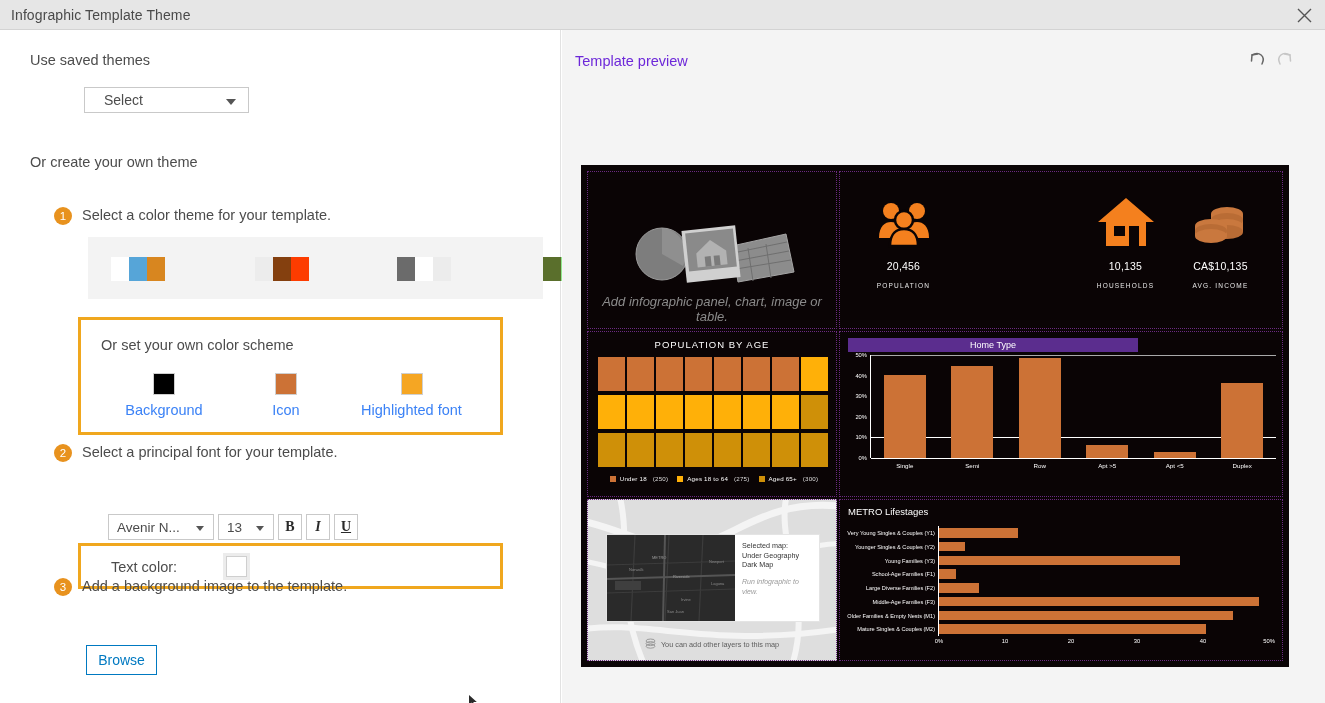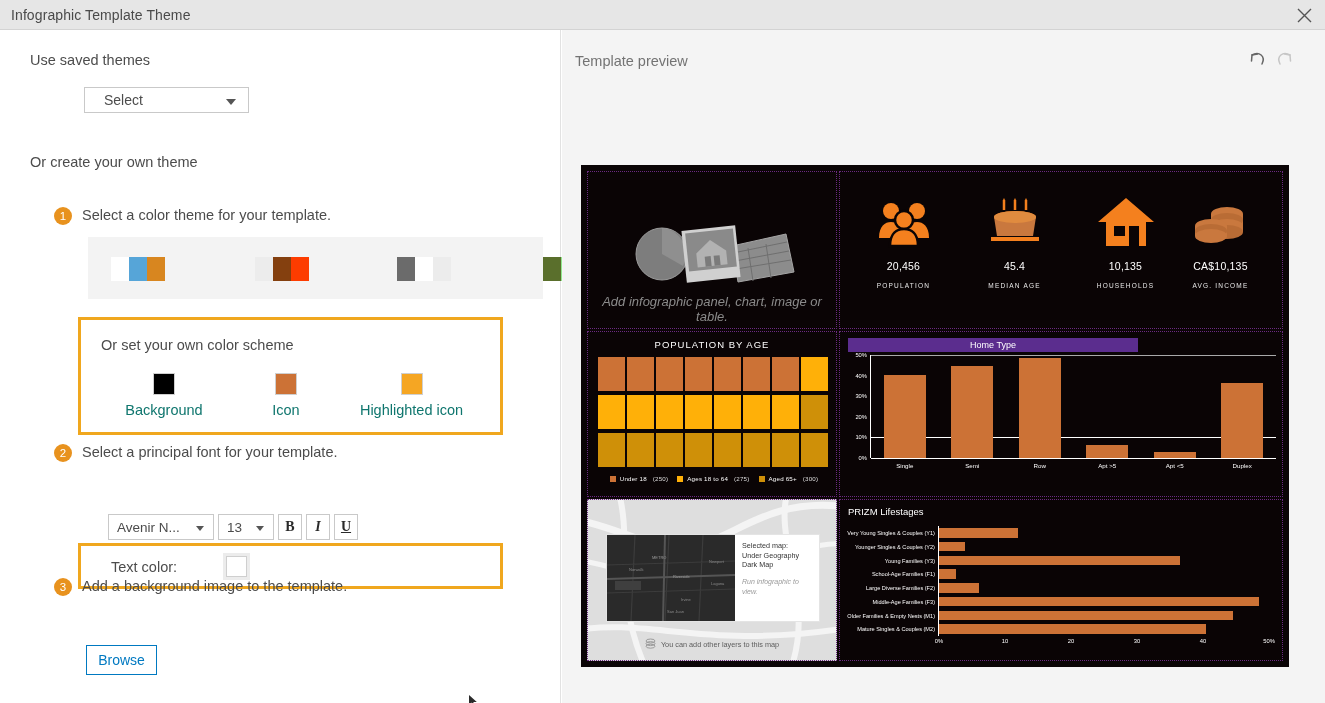--- a/index.html
+++ b/index.html
@@ -81,21 +81,21 @@
   #own-scheme {
     position: absolute; left: 78px; top: 287px; width: 425px; height: 118px;
     border: 3px solid #f0a71e; background: #fff;
   }
   #own-scheme-label { position: absolute; left: 20px; top: 17px; font-size: 14.5px; color: #4c4c4c; }
   .swatch-group { position: absolute; top: 53px; text-align: center; }
   .swatch-chip {
     width: 22px; height: 22px; margin: 0 auto 7px auto;
     border: 1px solid #cfcfcf; cursor: pointer;
   }
-  .swatch-caption { font-size: 14.5px; color: #0f766e; white-space: nowrap; }
+  .swatch-caption { font-size: 14.5px; color: #3b82f6; white-space: nowrap; }
 
   
   #font-row { position: absolute; left: 108px; top: 484px; display: flex; align-items: stretch; }
   .ctl-select {
     position: relative; height: 26px; border: 1px solid #c9c9c9; background: #fff;
     display: flex; align-items: center; cursor: pointer; margin-right: 4px;
   }
   .ctl-select .sel-text { font-size: 13.5px; color: #4c4c4c; margin-left: 8px; }
   .ctl-select .caret {
     position: absolute; right: 9px; top: 11px;
@@ -129,21 +129,21 @@
     border: 1px solid #0079c1; background: #fff;
     color: #0079c1; font-size: 14px;
     display: flex; align-items: center; justify-content: center; cursor: pointer;
   }
 
   
   #right-pane {
     position: absolute; left: 562px; top: 30px; width: 763px; height: 673px;
     background: #f4f4f4;
   }
-  #preview-title { position: absolute; left: 13px; top: 23px; font-size: 14.5px; color: #737373; }
+  #preview-title { position: absolute; left: 13px; top: 23px; font-size: 14.5px; color: #6d28d9; }
   #undo-btn { position: absolute; left: 683px; top: 18px; width: 24px; height: 24px; cursor: pointer; }
   #redo-btn { position: absolute; left: 711px; top: 18px; width: 24px; height: 24px; cursor: pointer; }
 
   
   #infographic {
     position: absolute; left: 19px; top: 135px; width: 708px; height: 502px;
     background: #0a0405;
   }
   .igrid { position: absolute; border: 1px dotted #6a2a80; }
 
@@ -299,21 +299,21 @@
       <div class="swatch-caption">Background</div>
     </div>
 
     <div class="swatch-group" style="left:160px; width:90px;">
       <div class="swatch-chip" id="sw-icon" style="background: rgb(204, 114, 54);"></div>
       <div class="swatch-caption">Icon</div>
     </div>
 
     <div class="swatch-group" style="left:258px; width:145px;">
       <div class="swatch-chip" id="sw-hi" style="background: rgb(245, 166, 35);"></div>
-      <div class="swatch-caption">Highlighted icon</div>
+      <div class="swatch-caption">Highlighted font</div>
     </div>
   </div>
 
   <div id="step2-num" class="step-num">2</div>
   <div id="step2-txt" class="step-txt">Select a principal font for your template.</div>
 
   <div id="font-row">
     <div class="ctl-select" id="font-name-select">
       <span class="sel-text">Avenir N...</span>
       <span class="caret"></span>
@@ -393,34 +393,20 @@
             <path d="M3 38 C3 26, 9 22, 15 22 C21 22, 27 26, 27 38 Z" fill="#f4801e"></path>
             <path d="M29 38 C29 26, 35 22, 41 22 C47 22, 53 26, 53 38 Z" fill="#f4801e"></path>
             <circle cx="28" cy="20" r="9" fill="#f4801e" stroke="#0a0405" stroke-width="2.5"></circle>
             <path d="M14 46 C14 33, 21 29, 28 29 C35 29, 42 33, 42 46 Z" fill="#f4801e" stroke="#0a0405" stroke-width="2.5"></path>
           </svg>
         </div>
         <div class="val">20,456</div>
         <div class="cap">POPULATION</div>
       </div>
 
-      <div class="kpi" style="left:119px;">
-        <div class="icon">
-          <svg width="56" height="52" viewBox="0 0 56 52">
-            <path d="M17 4 L17 14 M28 4 L28 14 M39 4 L39 14" stroke="#f4801e" stroke-width="2.5"></path>
-            <path d="M17 2 C14 6, 20 6, 17 2 Z M28 2 C25 6, 31 6, 28 2 Z M39 2 C36 6, 42 6, 39 2 Z" fill="#f4801e"></path>
-            <ellipse cx="28" cy="21" rx="21" ry="6" fill="#f4801e"></ellipse>
-            <path d="M7 21 L10 40 L46 40 L49 21 Z" fill="#c9783e"></path>
-            <ellipse cx="28" cy="21" rx="21" ry="6" fill="#e08b3f"></ellipse>
-            <rect x="4" y="41" width="48" height="4" fill="#f4801e"></rect>
-          </svg>
-        </div>
-        <div class="val">45.4</div>
-        <div class="cap">MEDIAN AGE</div>
-      </div>
 
       <div class="kpi" style="left:230px;">
         <div class="icon">
           <svg width="60" height="52" viewBox="0 0 60 52">
             <path d="M30 2 L58 26 L50 26 L50 50 L10 50 L10 26 L2 26 Z" fill="#f4801e"></path>
             <rect x="18" y="30" width="11" height="10" fill="#0a0405"></rect>
             <rect x="33" y="30" width="10" height="20" fill="#0a0405"></rect>
           </svg>
         </div>
         <div class="val">10,135</div>
@@ -569,21 +555,21 @@
             <ellipse cx="5.5" cy="3" rx="4.5" ry="2" fill="none" stroke="#9b9b9b" stroke-width="1"></ellipse>
             <ellipse cx="5.5" cy="5.6" rx="4.5" ry="2" fill="none" stroke="#9b9b9b" stroke-width="1"></ellipse>
             <ellipse cx="5.5" cy="8.2" rx="4.5" ry="2" fill="none" stroke="#9b9b9b" stroke-width="1"></ellipse>
           </svg>
         </span>
         <span>You can add other layers to this map</span>
       </div>
     </div>
 
     <div class="igrid" id="panel-prizm">
-      <div id="prizm-title">PRIZM Lifestages</div>
+      <div id="prizm-title">METRO Lifestages</div>
       <div id="prizm-plot">
           <div class="pz-row" style="top: 0px; width: 330px;">
             <div class="pz-lab">Very Young Singles &amp; Couples (Y1)</div>
             <div class="pz-bar" style="width: 78.54px; background: rgb(204, 114, 54);"></div>
           </div>
           <div class="pz-row" style="top: 13.75px; width: 330px;">
             <div class="pz-lab">Younger Singles &amp; Couples (Y2)</div>
             <div class="pz-bar" style="width: 26.4px; background: rgb(204, 114, 54);"></div>
           </div>
           <div class="pz-row" style="top: 27.5px; width: 330px;">

